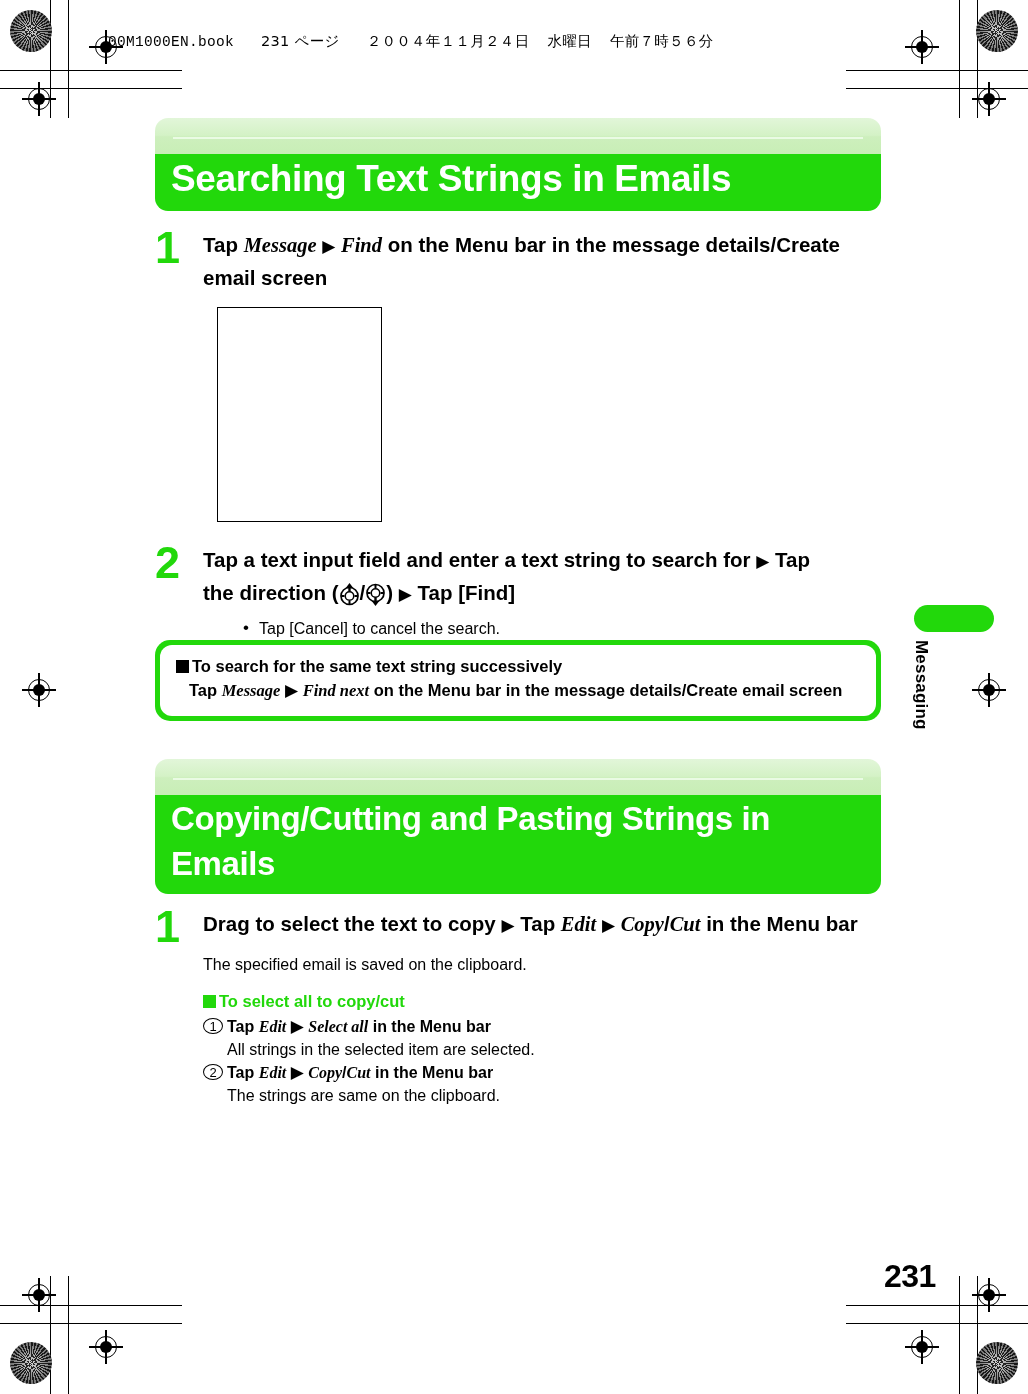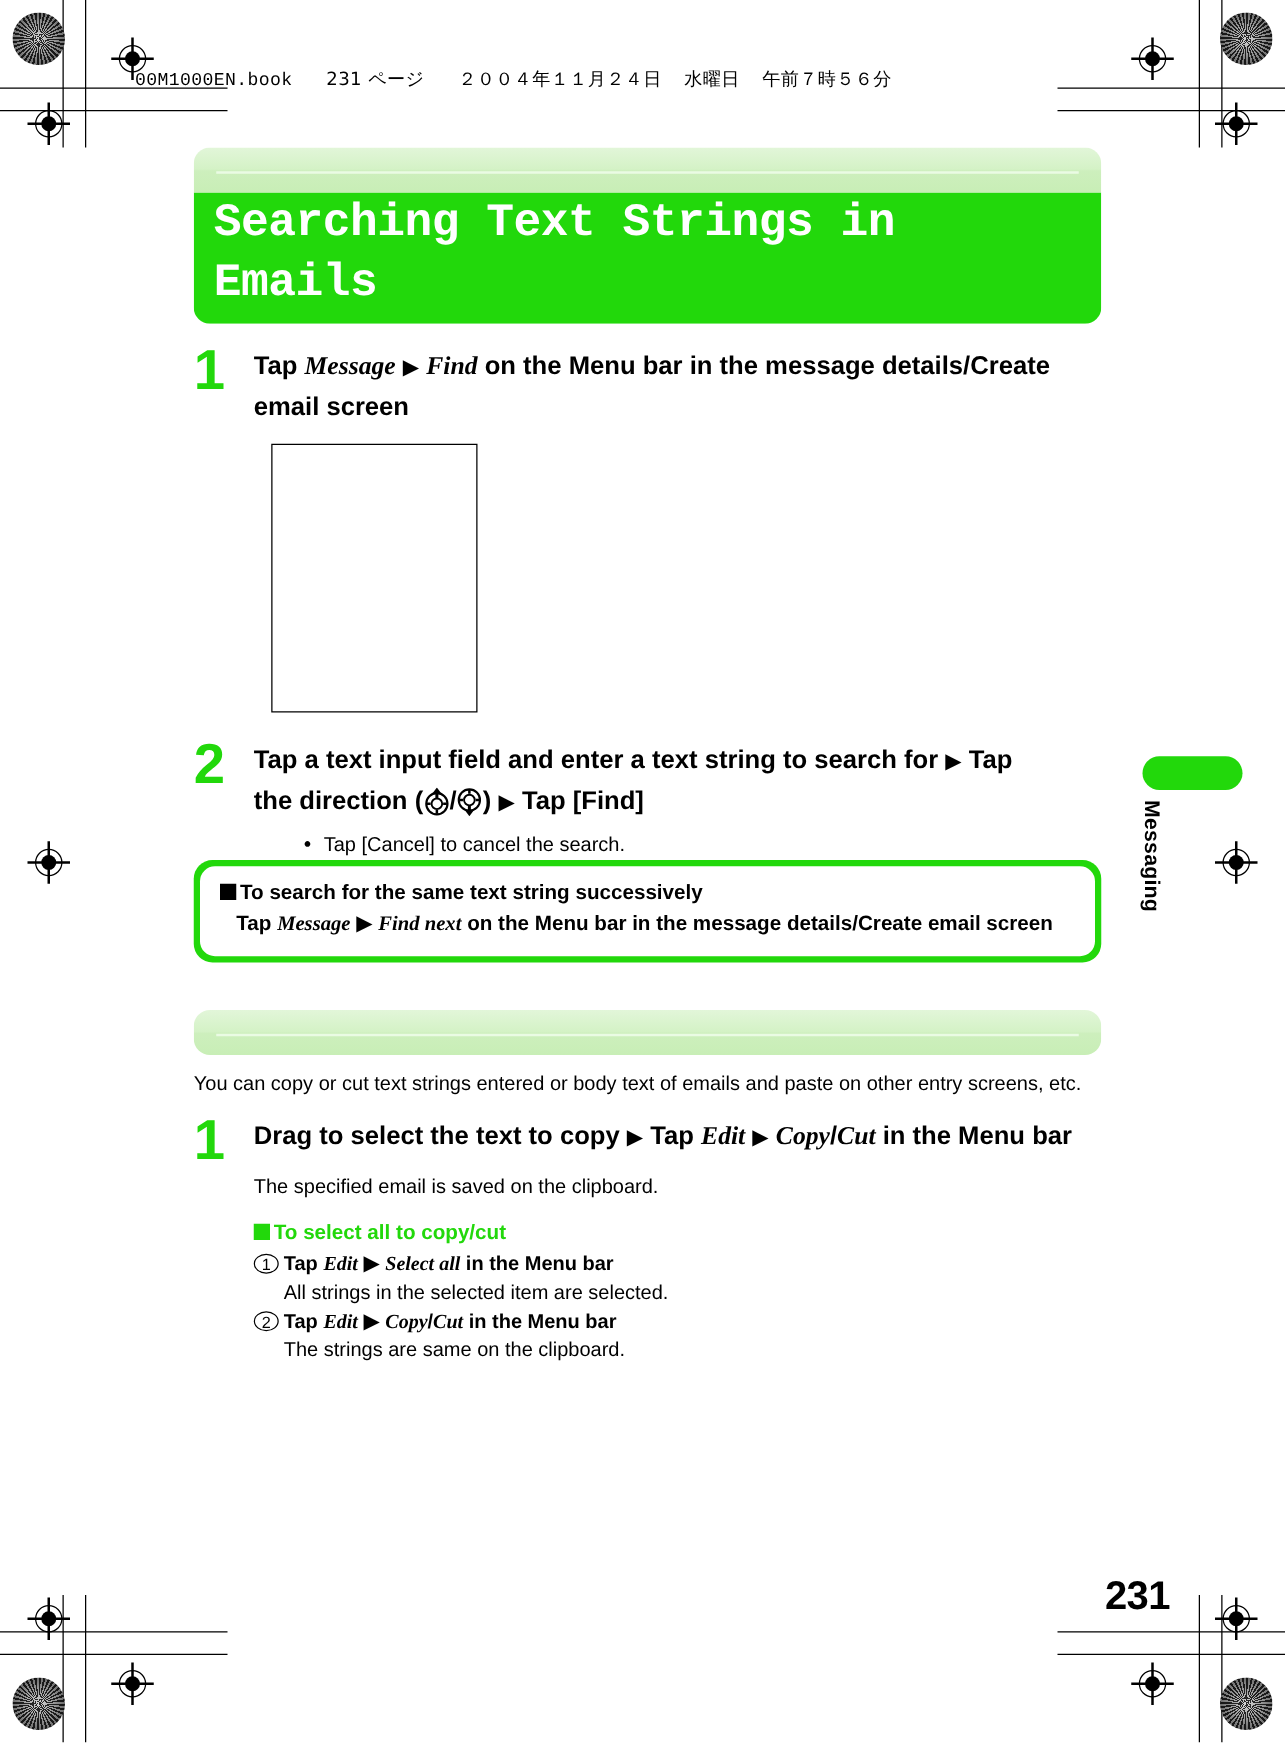--- a/index.html
+++ b/index.html
@@ -41,21 +41,21 @@
   }
 
   .cropline { position: absolute; background: #000; }
   .cropline.h { height: 1.3px; }
   .cropline.v { width: 1.3px; }
 
   
   .runhead {
     position: absolute; left: 108px; top: 32px;
     font-family: "Liberation Mono", monospace;
-    font-size: 14.5px; letter-spacing: .3px; white-space: nowrap; color:#000;margin-top:22px;
+    font-size: 14.5px; letter-spacing: .3px; white-space: nowrap; color:#000;
   }
   .runhead .jp { font-family: "DejaVu Sans", sans-serif; }
 
   
   .page { position: absolute; left: 155px; top: 0; width: 726px; }
 
   
   .banner {
     position: relative;
     border-radius: 13px;
@@ -70,21 +70,20 @@
   .banner .cap:after {
     content: ""; position: absolute; left: 18px; right: 18px; top: 19px;
     height: 1.5px; background: #eafbe4;
   }
   .banner .bar {
     background: #22d80b;
     color: #fff;
     padding: 1px 16px 8px 16px;
     font-weight: bold;
     letter-spacing: -0.4px;
-    font-family: Liberation Mono, monospace;
   }
   .banner.h1 .bar { font-size: 37px; line-height: 48px; }
   .banner.h1 { margin-bottom: 18px; }
   .banner.h2 .bar { font-size: 33px; line-height: 45px; }
 
   
   .step { display: flex; align-items: flex-start; margin-top: 12px; }
   .stepnum {
     color: #22d80b; font-weight: bold; font-size: 45px; line-height: 34px;
     width: 48px; flex: 0 0 48px; text-align: left;
@@ -307,22 +306,22 @@
         <span class="sq"></span><span>To search for the same text string successively</span>
       </div>
       <div class="note-body">
         <span>Tap </span><span class="ital">Message</span><span> </span><span class="arrow">▶</span><span> </span><span class="ital">Find next</span><span> on the Menu bar in the message details/Create email screen</span>
       </div>
     </div>
   </div>
 
   <div class="banner h2" style="margin-top:38px;">
     <div class="cap"></div>
-  </div>
-  <div style="font-size:16px;line-height:22px;margin-top:13px;">You can copy or cut text strings entered or body text of emails and paste on other entry screens, etc.</div>
+    <div class="bar">Copying/Cutting and Pasting Strings in Emails</div>
+  </div>
 
 
   <div class="step" style="margin-top:14px;">
     <div class="stepnum">1</div>
     <div class="steptext">
       <span>Drag to select the text to copy </span><span class="arrow">▶</span><span> Tap </span><span class="ital">Edit</span><span> </span><span class="arrow">▶</span><span> </span><span class="ital">Copy</span><span>/</span><span class="ital">Cut</span><span> in the Menu bar</span>
     </div>
   </div>
   <div class="undertext">The specified email is saved on the clipboard.</div>
 

